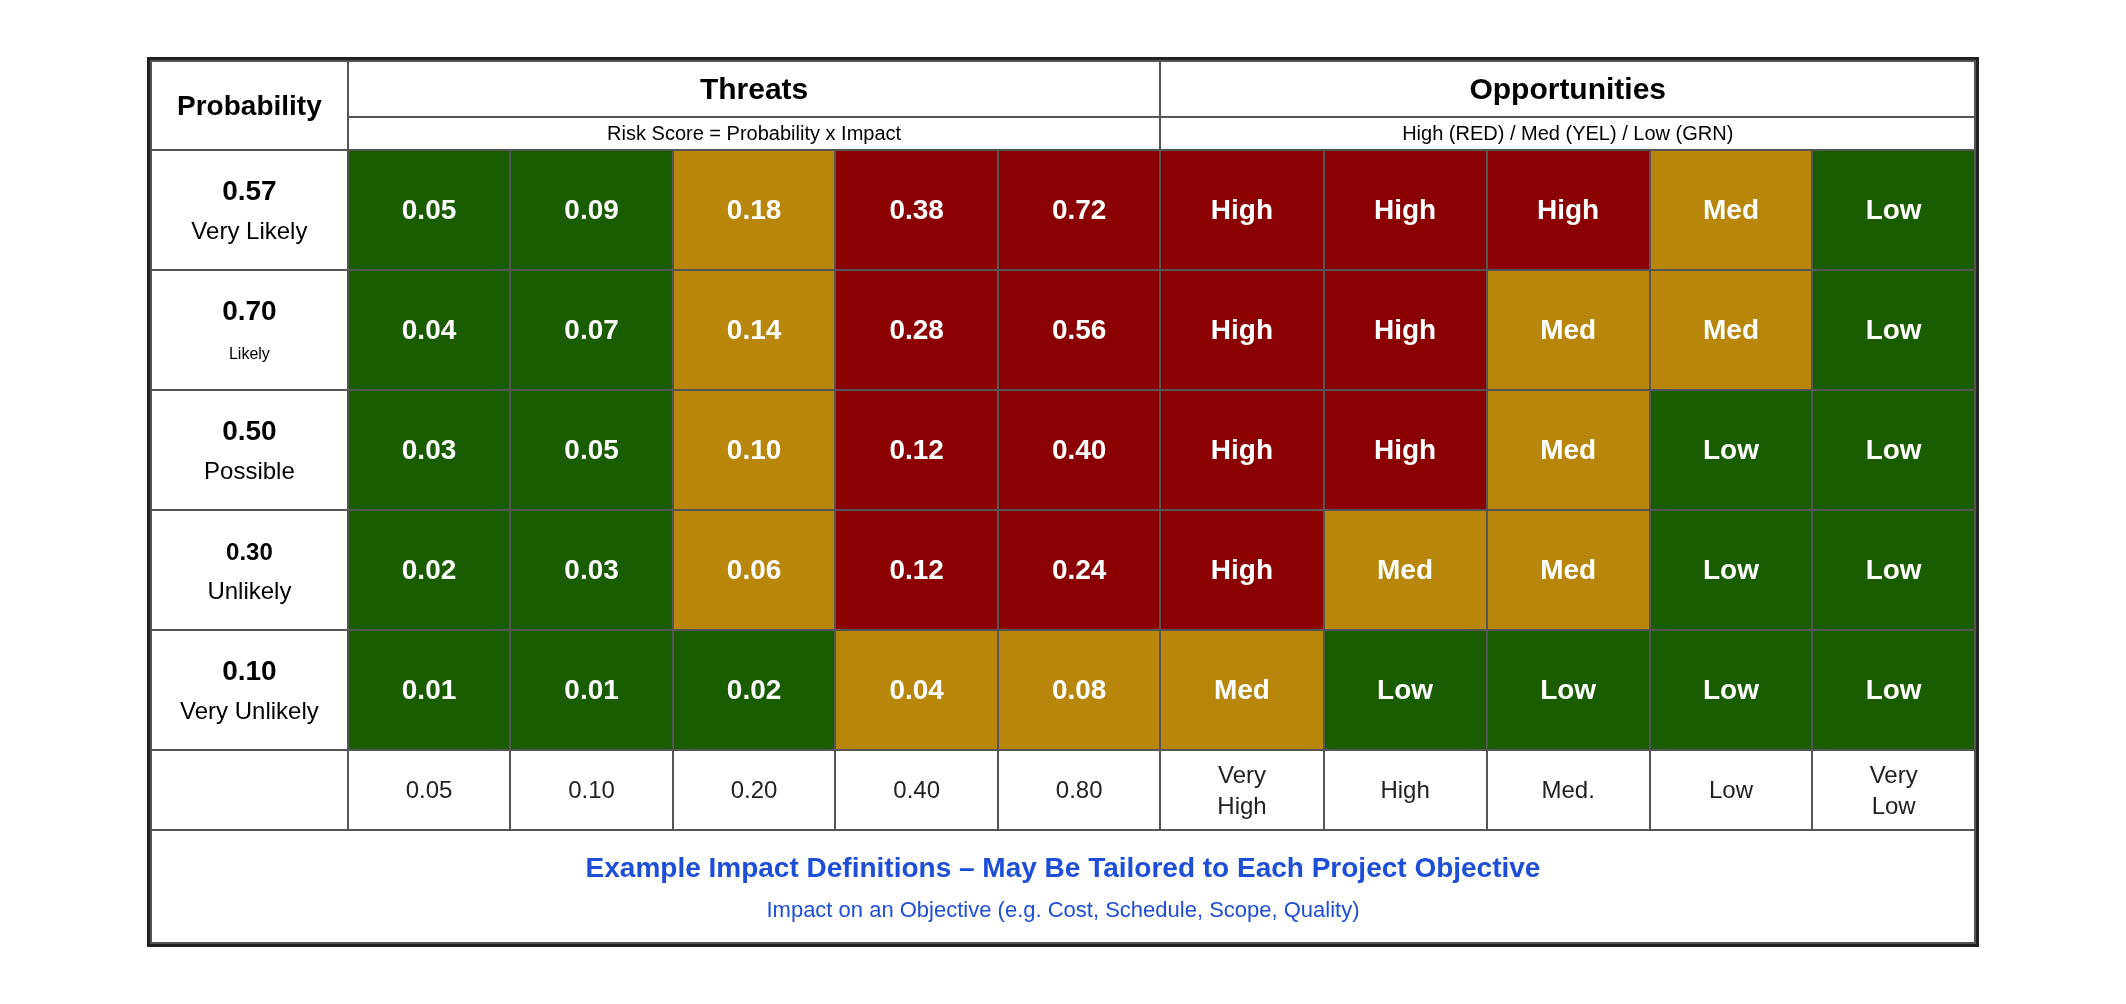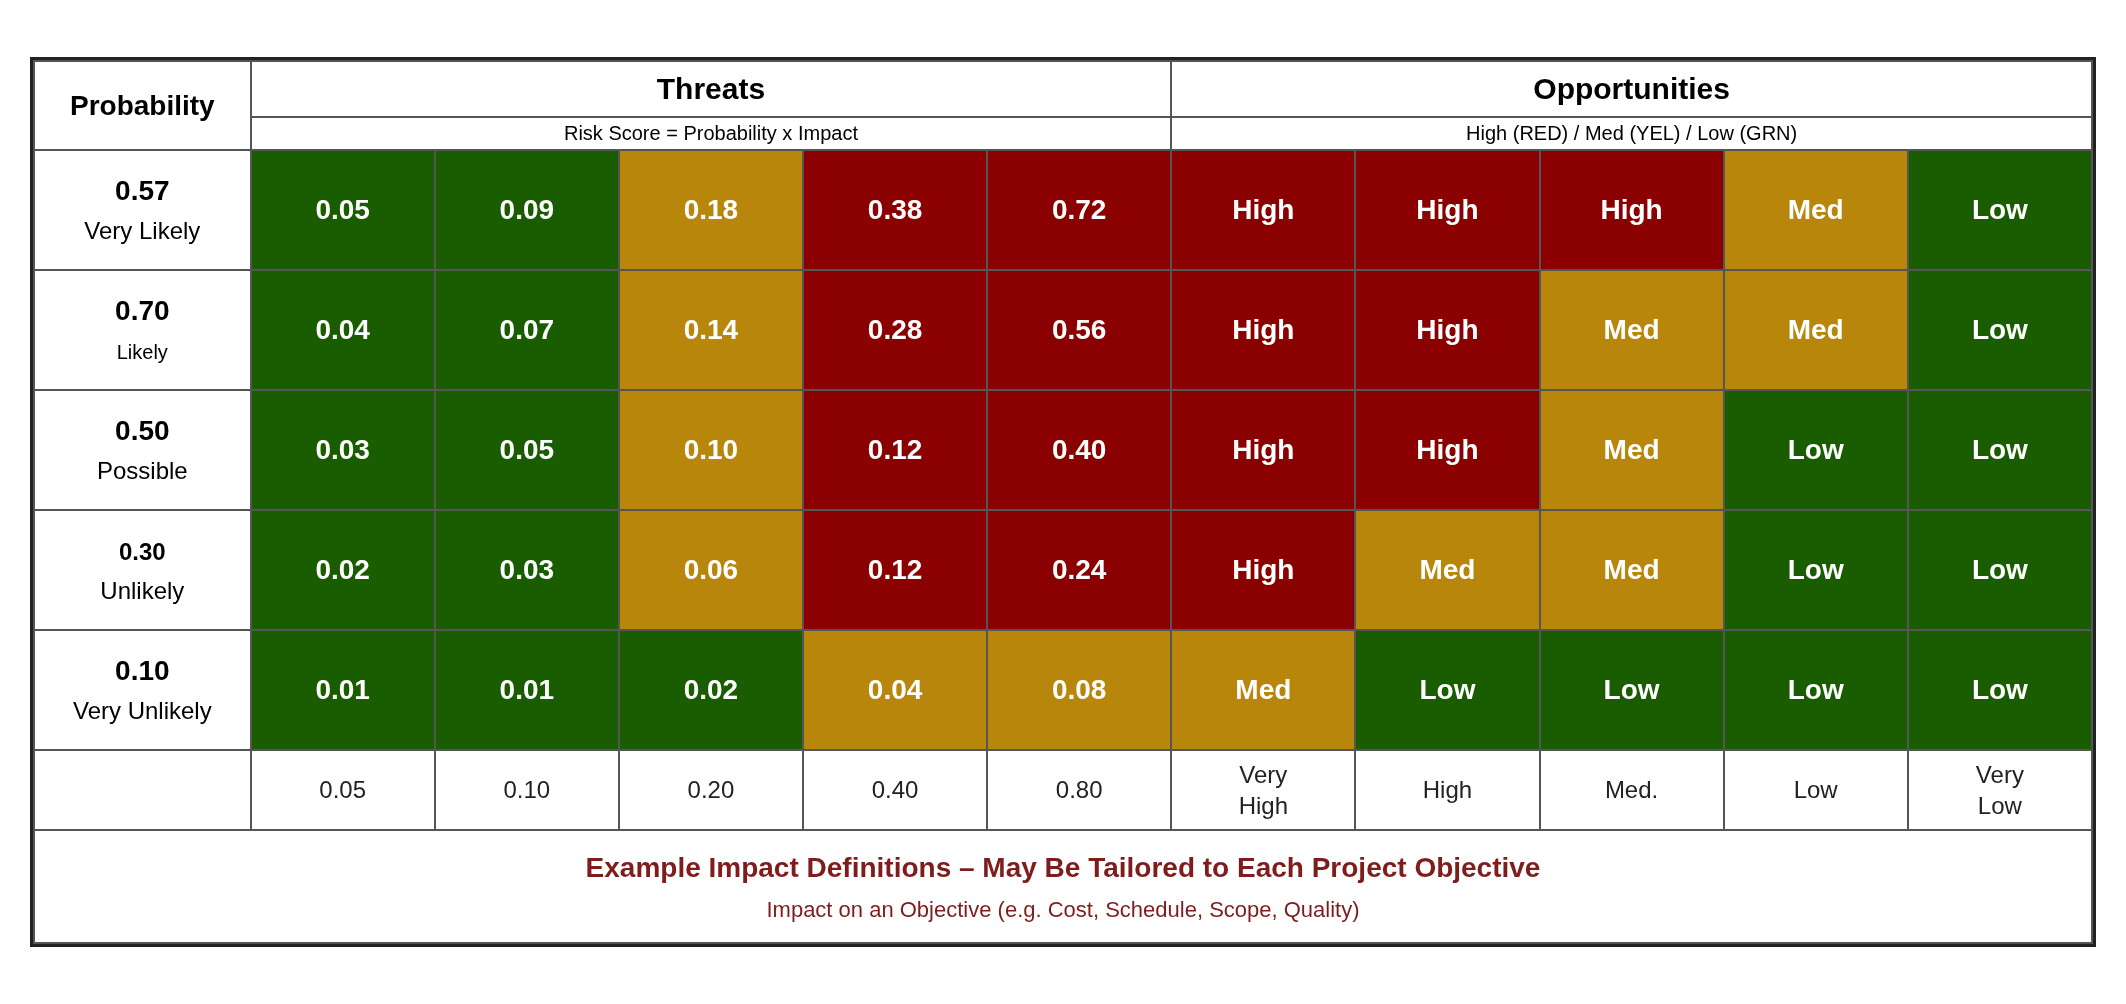--- a/index.html
+++ b/index.html
@@ -10,21 +10,21 @@
       align-items: center;
       min-height: 100vh;
       font-family: Arial, sans-serif;
     }
     .table-wrapper {
       border: 3px solid #222;
       display: inline-block;
     }
     table {
       border-collapse: collapse;
-      width: 2060px;
+      width: 1826px;
     }
     td, th {
       border: 2px solid #555;
       text-align: center;
       vertical-align: middle;
       padding: 6px 4px;
     }
     .header-row th {
       background: #fff;
       font-size: 28px;
@@ -47,21 +47,21 @@
     .footer-value-row td {
       background: #fff;
       font-size: 24px;
       color: #222;
       font-weight: normal;
       height: 80px;
     }
     .footer-label-row td {
       background: #fff;
       font-size: 26px;
-      color: #7f1d1d;
+      color: #1d4ed8;
       text-align: center;
       padding: 16px;
       line-height: 1.5;
     }
     .prob-header {
       background: #fff;
       font-size: 30px;
       font-weight: bold;
     }
   </style>
@@ -91,21 +91,21 @@
           <td style="background-color: rgb(184, 134, 11); color: rgb(255, 255, 255); font-size: 28px; font-weight: bold; height: 120px; width: 170px;">0.18</td>
           <td style="background-color: rgb(139, 0, 0); color: rgb(255, 255, 255); font-size: 28px; font-weight: bold; height: 120px; width: 170px;">0.38</td>
           <td style="background-color: rgb(139, 0, 0); color: rgb(255, 255, 255); font-size: 28px; font-weight: bold; height: 120px; width: 170px;">0.72</td>
           <td style="background-color: rgb(139, 0, 0); color: rgb(255, 255, 255); font-size: 28px; font-weight: bold; height: 120px; width: 170px;">High</td>
           <td style="background-color: rgb(139, 0, 0); color: rgb(255, 255, 255); font-size: 28px; font-weight: bold; height: 120px; width: 170px;">High</td>
           <td style="background-color: rgb(139, 0, 0); color: rgb(255, 255, 255); font-size: 28px; font-weight: bold; height: 120px; width: 170px;">High</td>
           <td style="background-color: rgb(184, 134, 11); color: rgb(255, 255, 255); font-size: 28px; font-weight: bold; height: 120px; width: 170px;">Med</td>
           <td style="background-color: rgb(26, 92, 0); color: rgb(255, 255, 255); font-size: 28px; font-weight: bold; height: 120px; width: 170px;">Low</td>
         </tr>
         <tr>
-          <td class="prob-col" style="height: 120px; border-radius: 6px;"><strong style="font-size:28px;">0.70</strong><br><span style="font-size:20px;">Likely</span></td>
+          <td class="prob-col" style="height: 120px; border-radius: 6px;"><strong style="font-size:28px;">0.70</strong><br><span style="font-size:16px;">Likely</span></td>
           <td style="background-color: rgb(26, 92, 0); color: rgb(255, 255, 255); font-size: 28px; font-weight: bold; height: 120px; width: 170px;">0.04</td>
           <td style="background-color: rgb(26, 92, 0); color: rgb(255, 255, 255); font-size: 28px; font-weight: bold; height: 120px; width: 170px;">0.07</td>
           <td style="background-color: rgb(184, 134, 11); color: rgb(255, 255, 255); font-size: 28px; font-weight: bold; height: 120px; width: 170px; text-align: center;">0.14</td>
           <td style="background-color: rgb(139, 0, 0); color: rgb(255, 255, 255); font-size: 28px; font-weight: bold; height: 120px; width: 170px;">0.28</td>
           <td style="background-color: rgb(139, 0, 0); color: rgb(255, 255, 255); font-size: 28px; font-weight: bold; height: 120px; width: 170px;">0.56</td>
           <td style="background-color: rgb(139, 0, 0); color: rgb(255, 255, 255); font-size: 28px; font-weight: bold; height: 120px; width: 170px;">High</td>
           <td style="background-color: rgb(139, 0, 0); color: rgb(255, 255, 255); font-size: 28px; font-weight: bold; height: 120px; width: 170px;">High</td>
           <td style="background-color: rgb(184, 134, 11); color: rgb(255, 255, 255); font-size: 28px; font-weight: bold; height: 120px; width: 170px;">Med</td>
           <td style="background-color: rgb(184, 134, 11); color: rgb(255, 255, 255); font-size: 28px; font-weight: bold; height: 120px; width: 170px;">Med</td>
           <td style="background-color: rgb(26, 92, 0); color: rgb(255, 255, 255); font-size: 28px; font-weight: bold; height: 120px; width: 170px;">Low</td>

